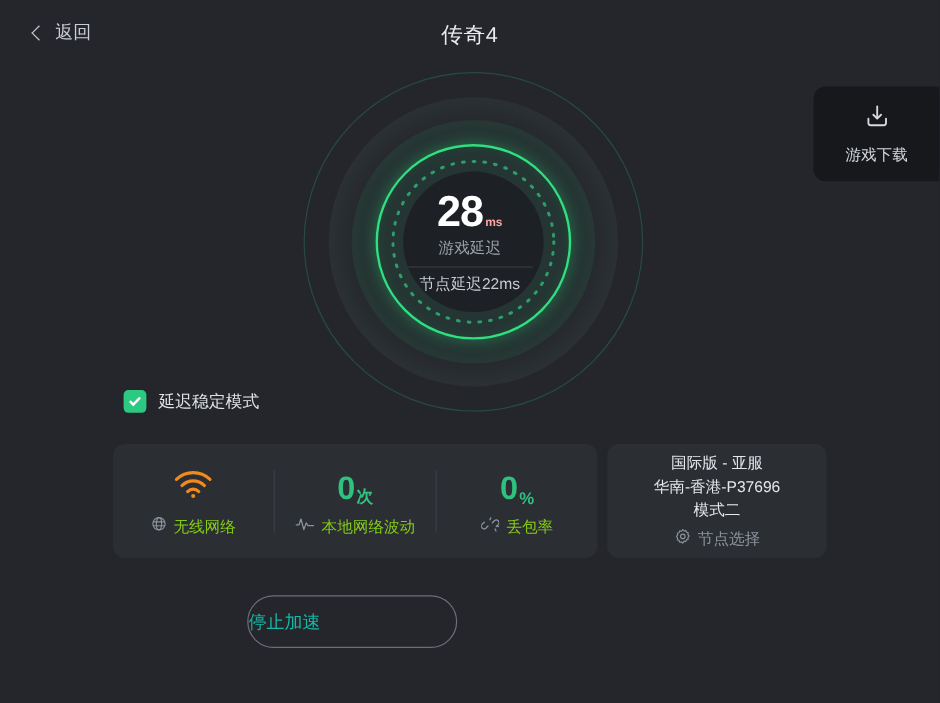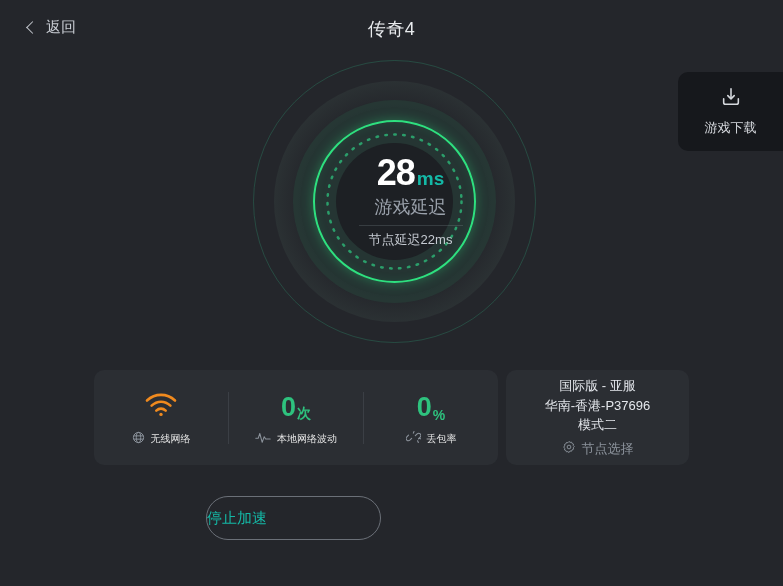--- a/index.html
+++ b/index.html
@@ -44,28 +44,28 @@
     background: radial-gradient(circle at 50% 50%, rgba(60,90,78,0.00) 55%, rgba(70,92,84,0.22) 72%, rgba(52,60,62,0.10) 100%);
   }
   .ring-shade2 { left: 40px; top: 40px; width: 203px; height: 203px;
     background: rgba(40,74,62,0.45); }
   .ring-bright { left: 60px; top: 60px; width: 163px; height: 163px;
     border: 2.5px solid #2ee07f; box-shadow: 0 0 12px rgba(46,224,127,0.35), inset 0 0 10px rgba(46,224,127,0.10); }
   .ring-dots { left: 72px; top: 72px; width: 139px; height: 139px; }
   .ring-inner { left: 83px; top: 83px; width: 117px; height: 117px;
     background: #1d2024; }
   .gauge-center {
-    position: absolute; left: 76px; top: 60px; width: 163px; height: 163px;
+    position: absolute; left: 57px; top: 60px; width: 163px; height: 163px;
     display: flex; flex-direction: column; align-items: center; justify-content: center;
   }
   .lat-row { display: flex; align-items: baseline; justify-content: center; }
   .lat-val { color: #ffffff; font-size: 36px; font-weight: bold; font-family: "Liberation Sans", sans-serif;
     letter-spacing: -1px; line-height: 1; }
-  .lat-unit { color: #14b8a6; font-size: 19px; font-weight: bold; margin-left: 2px; }
-  .lat-label { color: #9aa1ab; font-size: 18px; margin-top: 4px; }
+  .lat-unit { color: #fca5a5; font-size: 10px; font-weight: bold; margin-left: 2px; }
+  .lat-label { color: #9aa1ab; font-size: 13px; margin-top: 4px; }
   .divider-line { width: 104px; height: 1px; background: rgba(150,165,170,0.22); margin: 6px 0 5px; }
   .node-lat { color: #c6cbd2; font-size: 13px; }
 
   
   .stable-row { position: absolute; left: 103px; top: 325px; display: flex; align-items: center; gap: 10px; cursor: pointer; }
   .cbox { width: 19px; height: 19px; border-radius: 4px; background: #2bc982;
     display: flex; align-items: center; justify-content: center; }
   .cbox .tick { display: block; width: 9px; height: 5px; border-left: 2px solid #fff; border-bottom: 2px solid #fff;
     transform: rotate(-45deg); margin-top: -2px; }
   .stable-label { color: #dfe2e7; font-size: 14px; }
@@ -74,21 +74,21 @@
   .stats-card {
     position: absolute; left: 94px; top: 370px; width: 404px; height: 95px;
     background: #2b2e33; border-radius: 10px;
     display: flex; align-items: center;
   }
   .stat { flex: 1; display: flex; flex-direction: column; align-items: center; justify-content: center; gap: 9px; }
   .stat-top { height: 34px; display: flex; align-items: flex-end; justify-content: center; }
   .stat-num { color: #2ec27e; font-size: 27px; font-weight: bold; line-height: 1; }
   .stat-suffix { color: #2ec27e; font-size: 14px; font-weight: bold; margin-left: 1px; position: relative; top: 2px; }
   .stat-bottom { display: flex; align-items: center; gap: 6px; }
-  .stat-name { color: #e5e5e5; font-size: 10px; }
+  .stat-name { color: #84cc16; font-size: 13px; }
   .vsep { width: 1px; height: 52px; background: #3b3f45; }
 
   .node-card {
     position: absolute; left: 506px; top: 370px; width: 183px; height: 95px;
     background: #2b2e33; border-radius: 10px;
     display: flex; flex-direction: column; align-items: center; justify-content: center; gap: 1px;
     cursor: pointer;
   }
   .node-line { color: #e4e7ec; font-size: 13px; line-height: 1.42; }
   .node-pick { display: flex; align-items: center; gap: 6px; margin-top: 4px; }
@@ -150,20 +150,26 @@
       <div class="lat-row">
         <span class="lat-val">28</span>
         <span class="lat-unit">ms</span>
       </div>
       <div class="lat-label">游戏延迟</div>
       <div class="divider-line"></div>
       <div class="node-lat">节点延迟22ms</div>
     </div>
   </div>
 
+  <div class="stable-row">
+    <span class="cbox">
+      <i class="tick"></i>
+    </span>
+    <span class="stable-label">延迟稳定模式</span>
+  </div>
 
   <div class="stats-card">
 
     <div class="stat">
       <div class="stat-top">
         <span>
           <svg width="34" height="26" viewBox="0 0 34 26" fill="none" stroke="#f08a1e" stroke-width="2.6" stroke-linecap="round">
             <path d="M3 9.5C7 5.8 11.7 3.9 17 3.9S27 5.8 31 9.5"></path>
             <path d="M7.6 14.6C10.4 12 13.6 10.7 17 10.7s6.6 1.3 9.4 3.9"></path>
             <path d="M12.3 19.6c1.4-1.3 2.9-2 4.7-2s3.3.7 4.7 2"></path>

